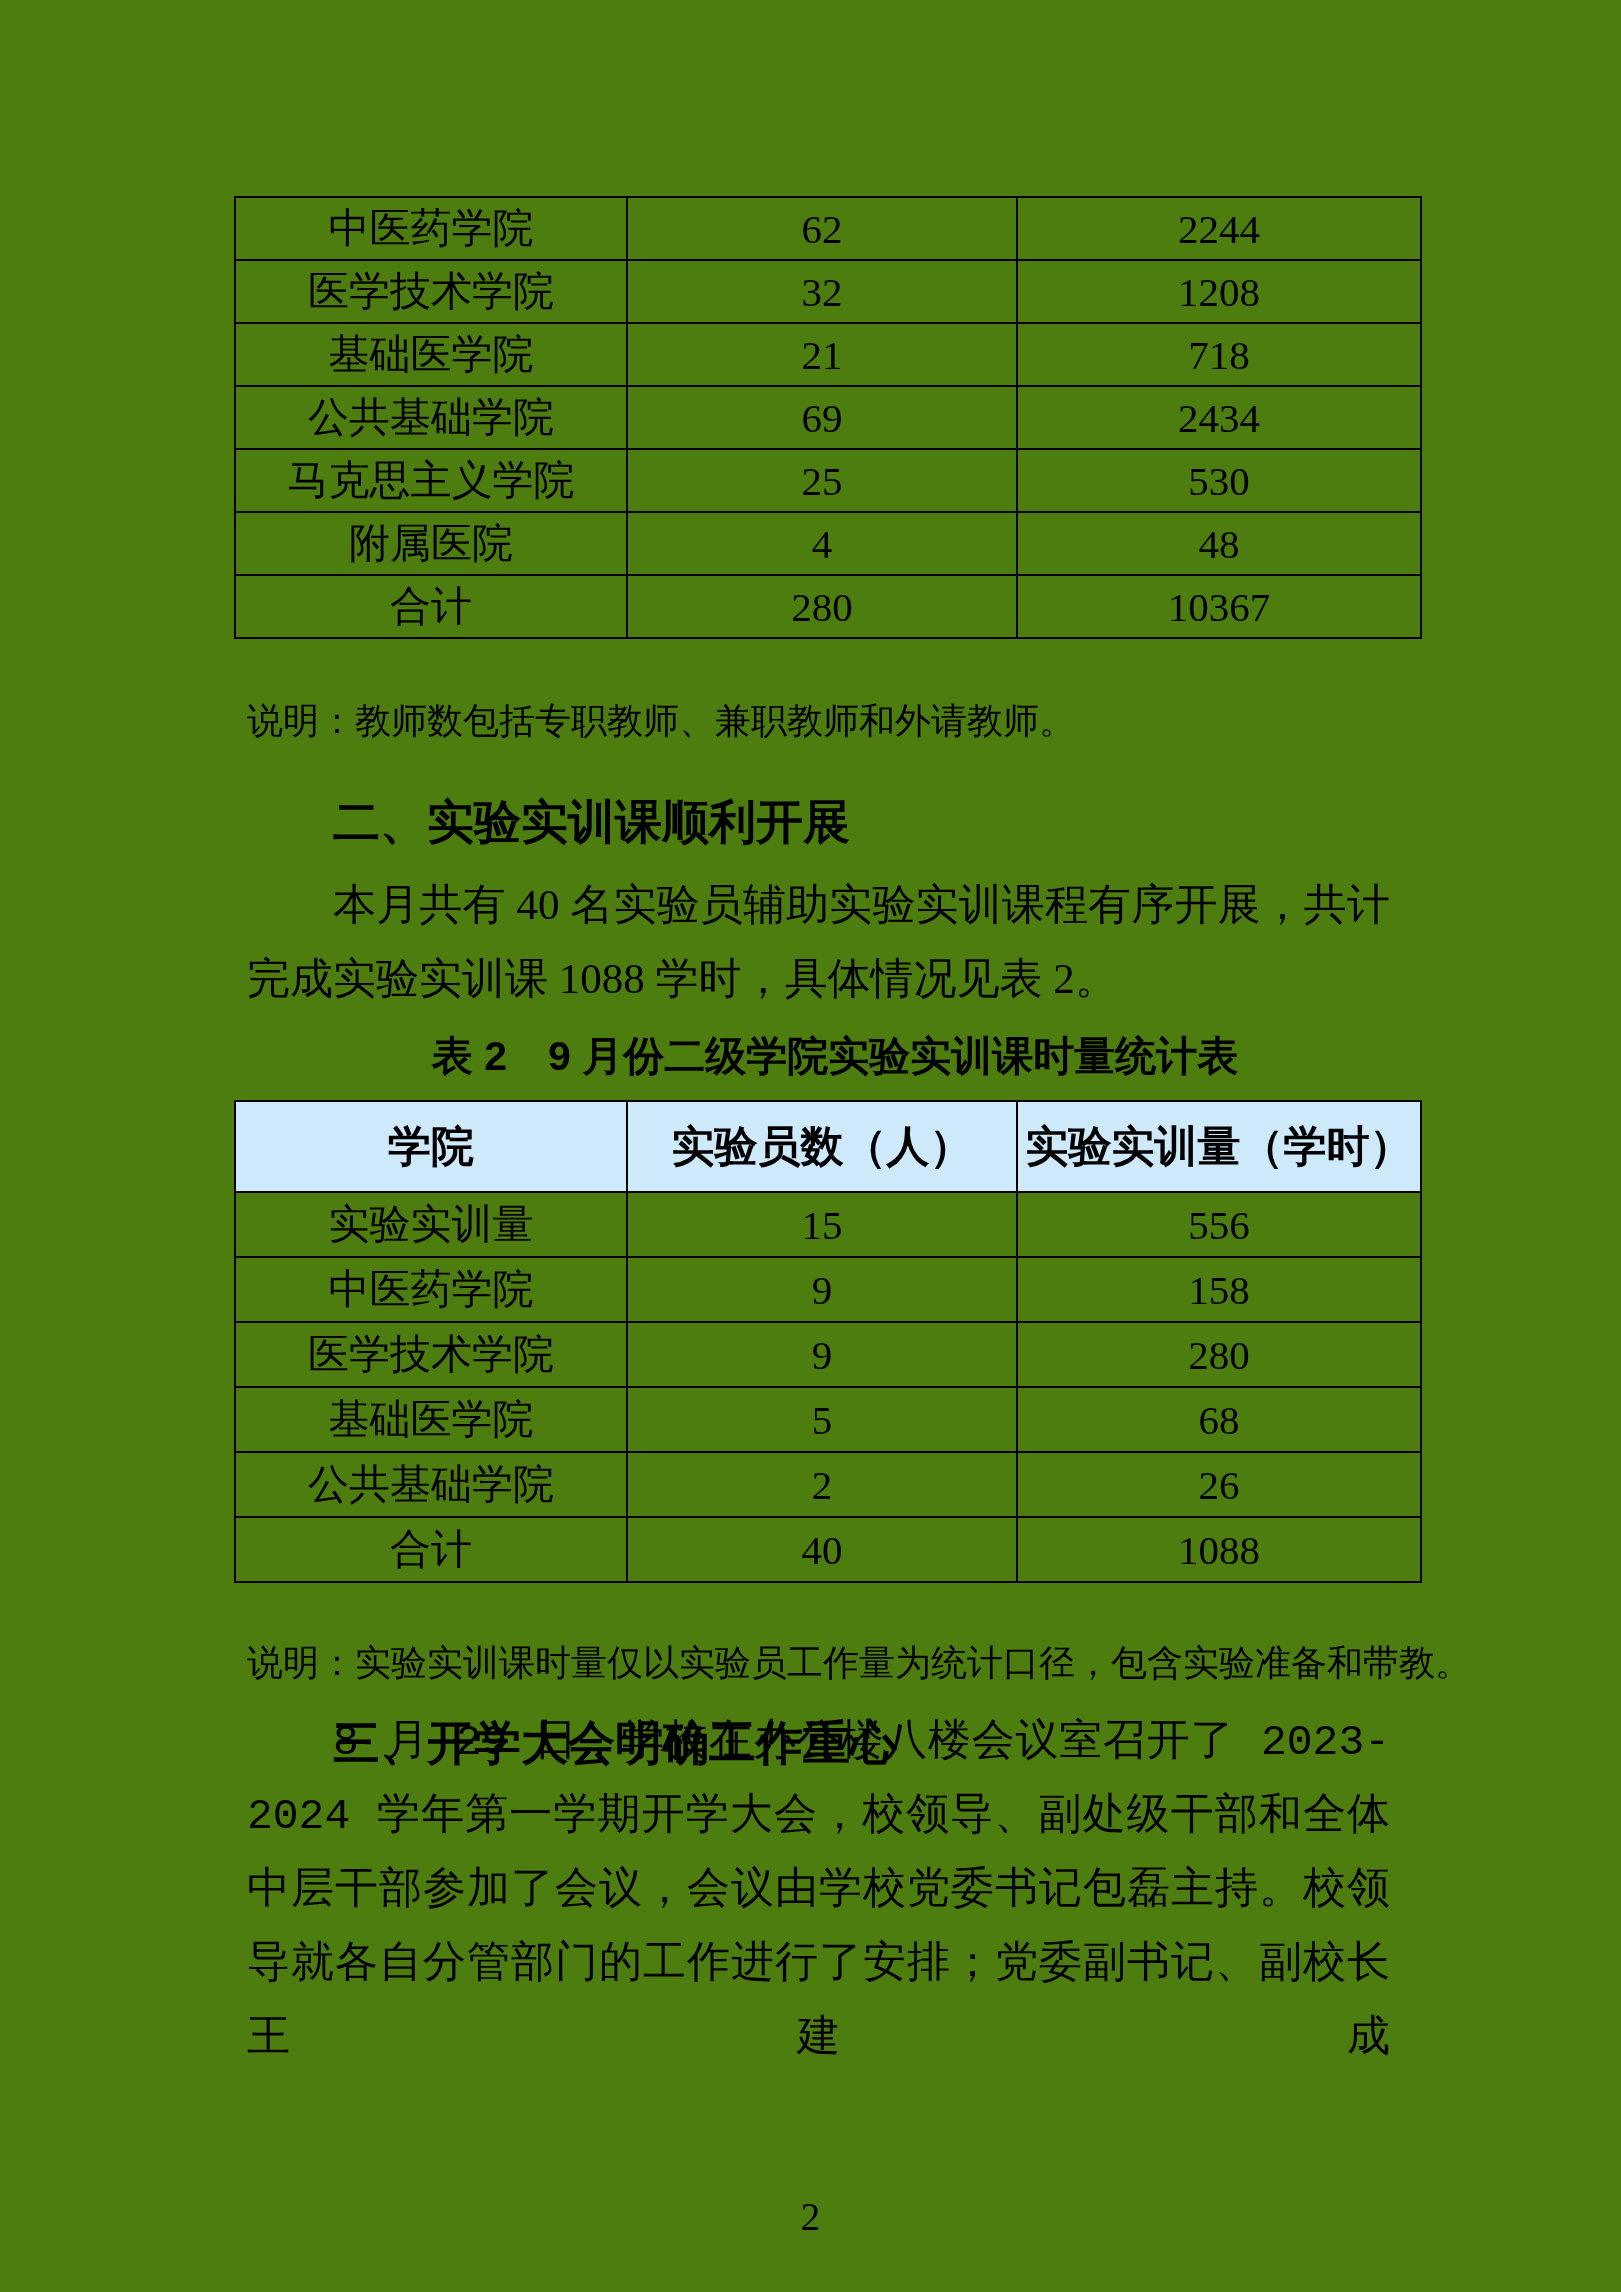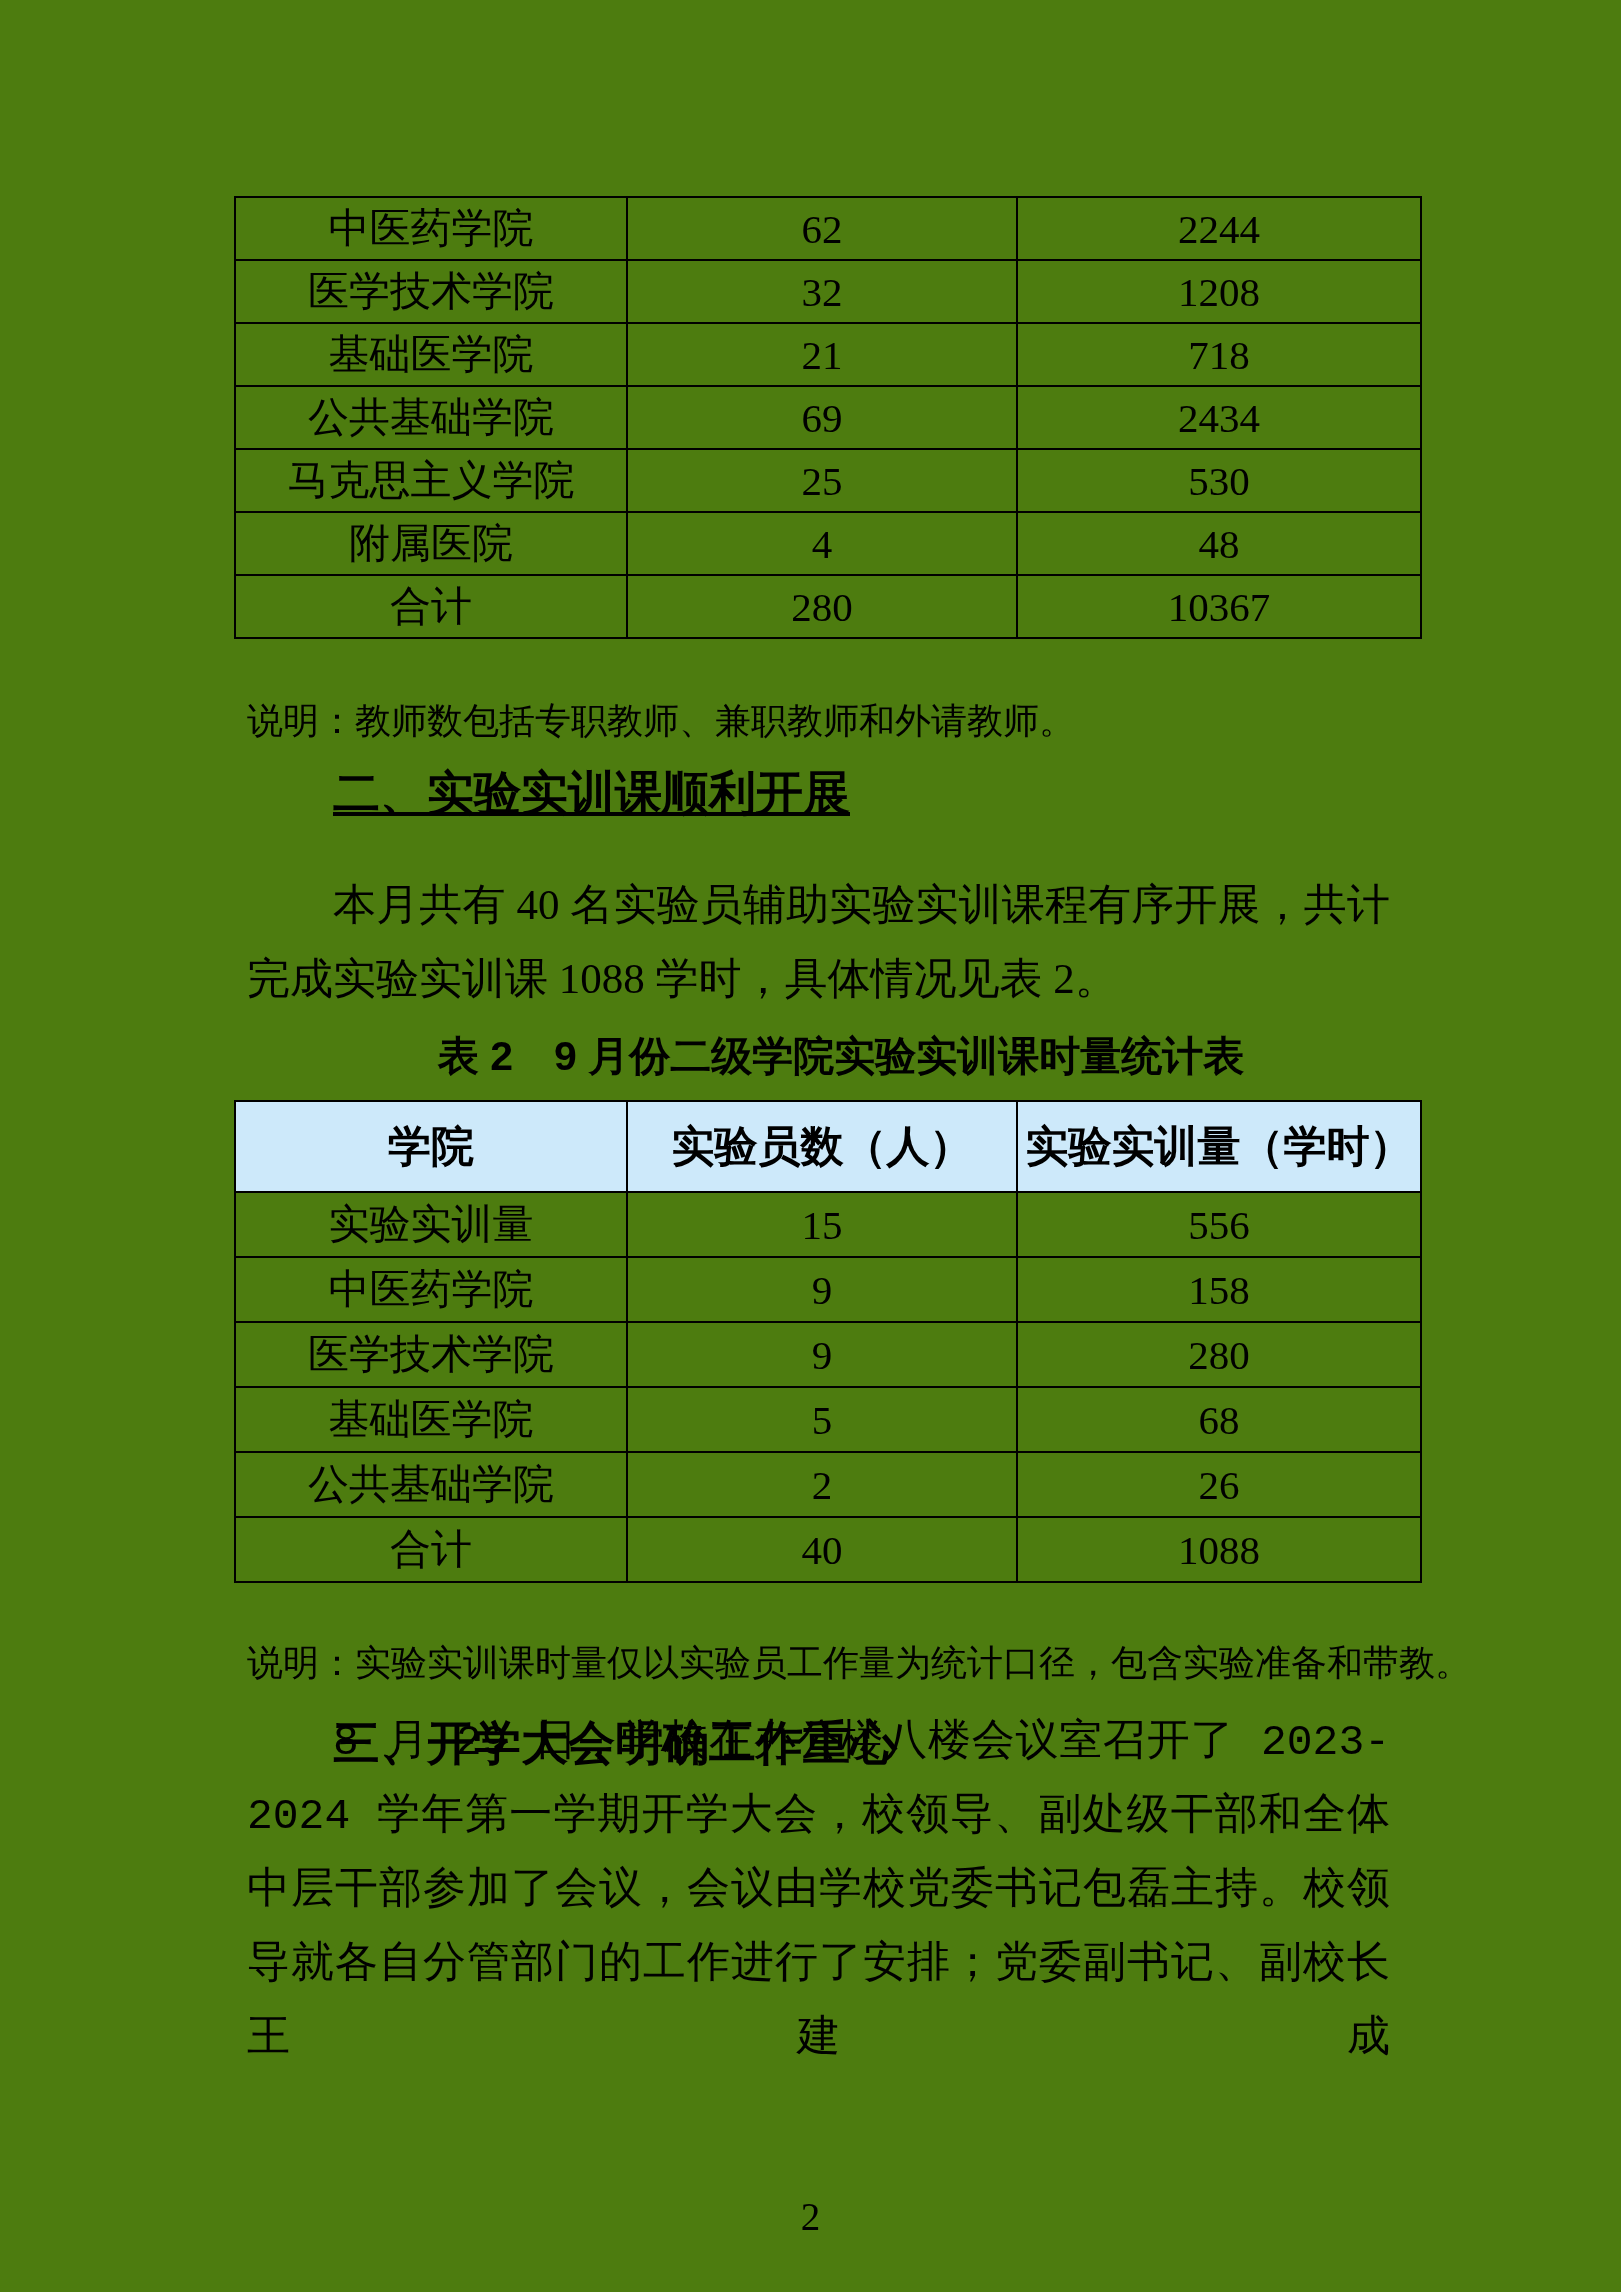--- a/index.html
+++ b/index.html
@@ -60,37 +60,37 @@
   #note2 { top: 1605px; }
   .heading {
     position: absolute;
     left: 333px;
     font-family: "Liberation Sans", "DejaVu Sans", sans-serif;
     font-weight: bold;
     font-size: 47px;
     line-height: 55px;
     white-space: nowrap;
   }
-  #heading2 { top: 765px; text-decoration: underline; }
+  #heading2 { top: 794px; }
   #heading3 { top: 1715px; text-align: center; }
   .para {
     position: absolute;
     left: 247px;
     width: 1143px;
     font-size: 43px;
     line-height: 74px;
     text-align: justify;
     text-indent: 86px;
     word-break: break-all;
   }
   #para1 { top: 868px; }
   #para2 { top: 1706px; text-align-last: justify; font-family: Liberation Mono, monospace; }
   .caption {
     position: absolute;
-    left: 248px;
+    left: 242px;
     width: 1186px;
     top: 1029px;
     text-align: center;
     font-family: "Liberation Sans", "DejaVu Sans", sans-serif;
     font-weight: bold;
     font-size: 41px;
     white-space: nowrap;
   }
   .page-number {
     position: absolute;

